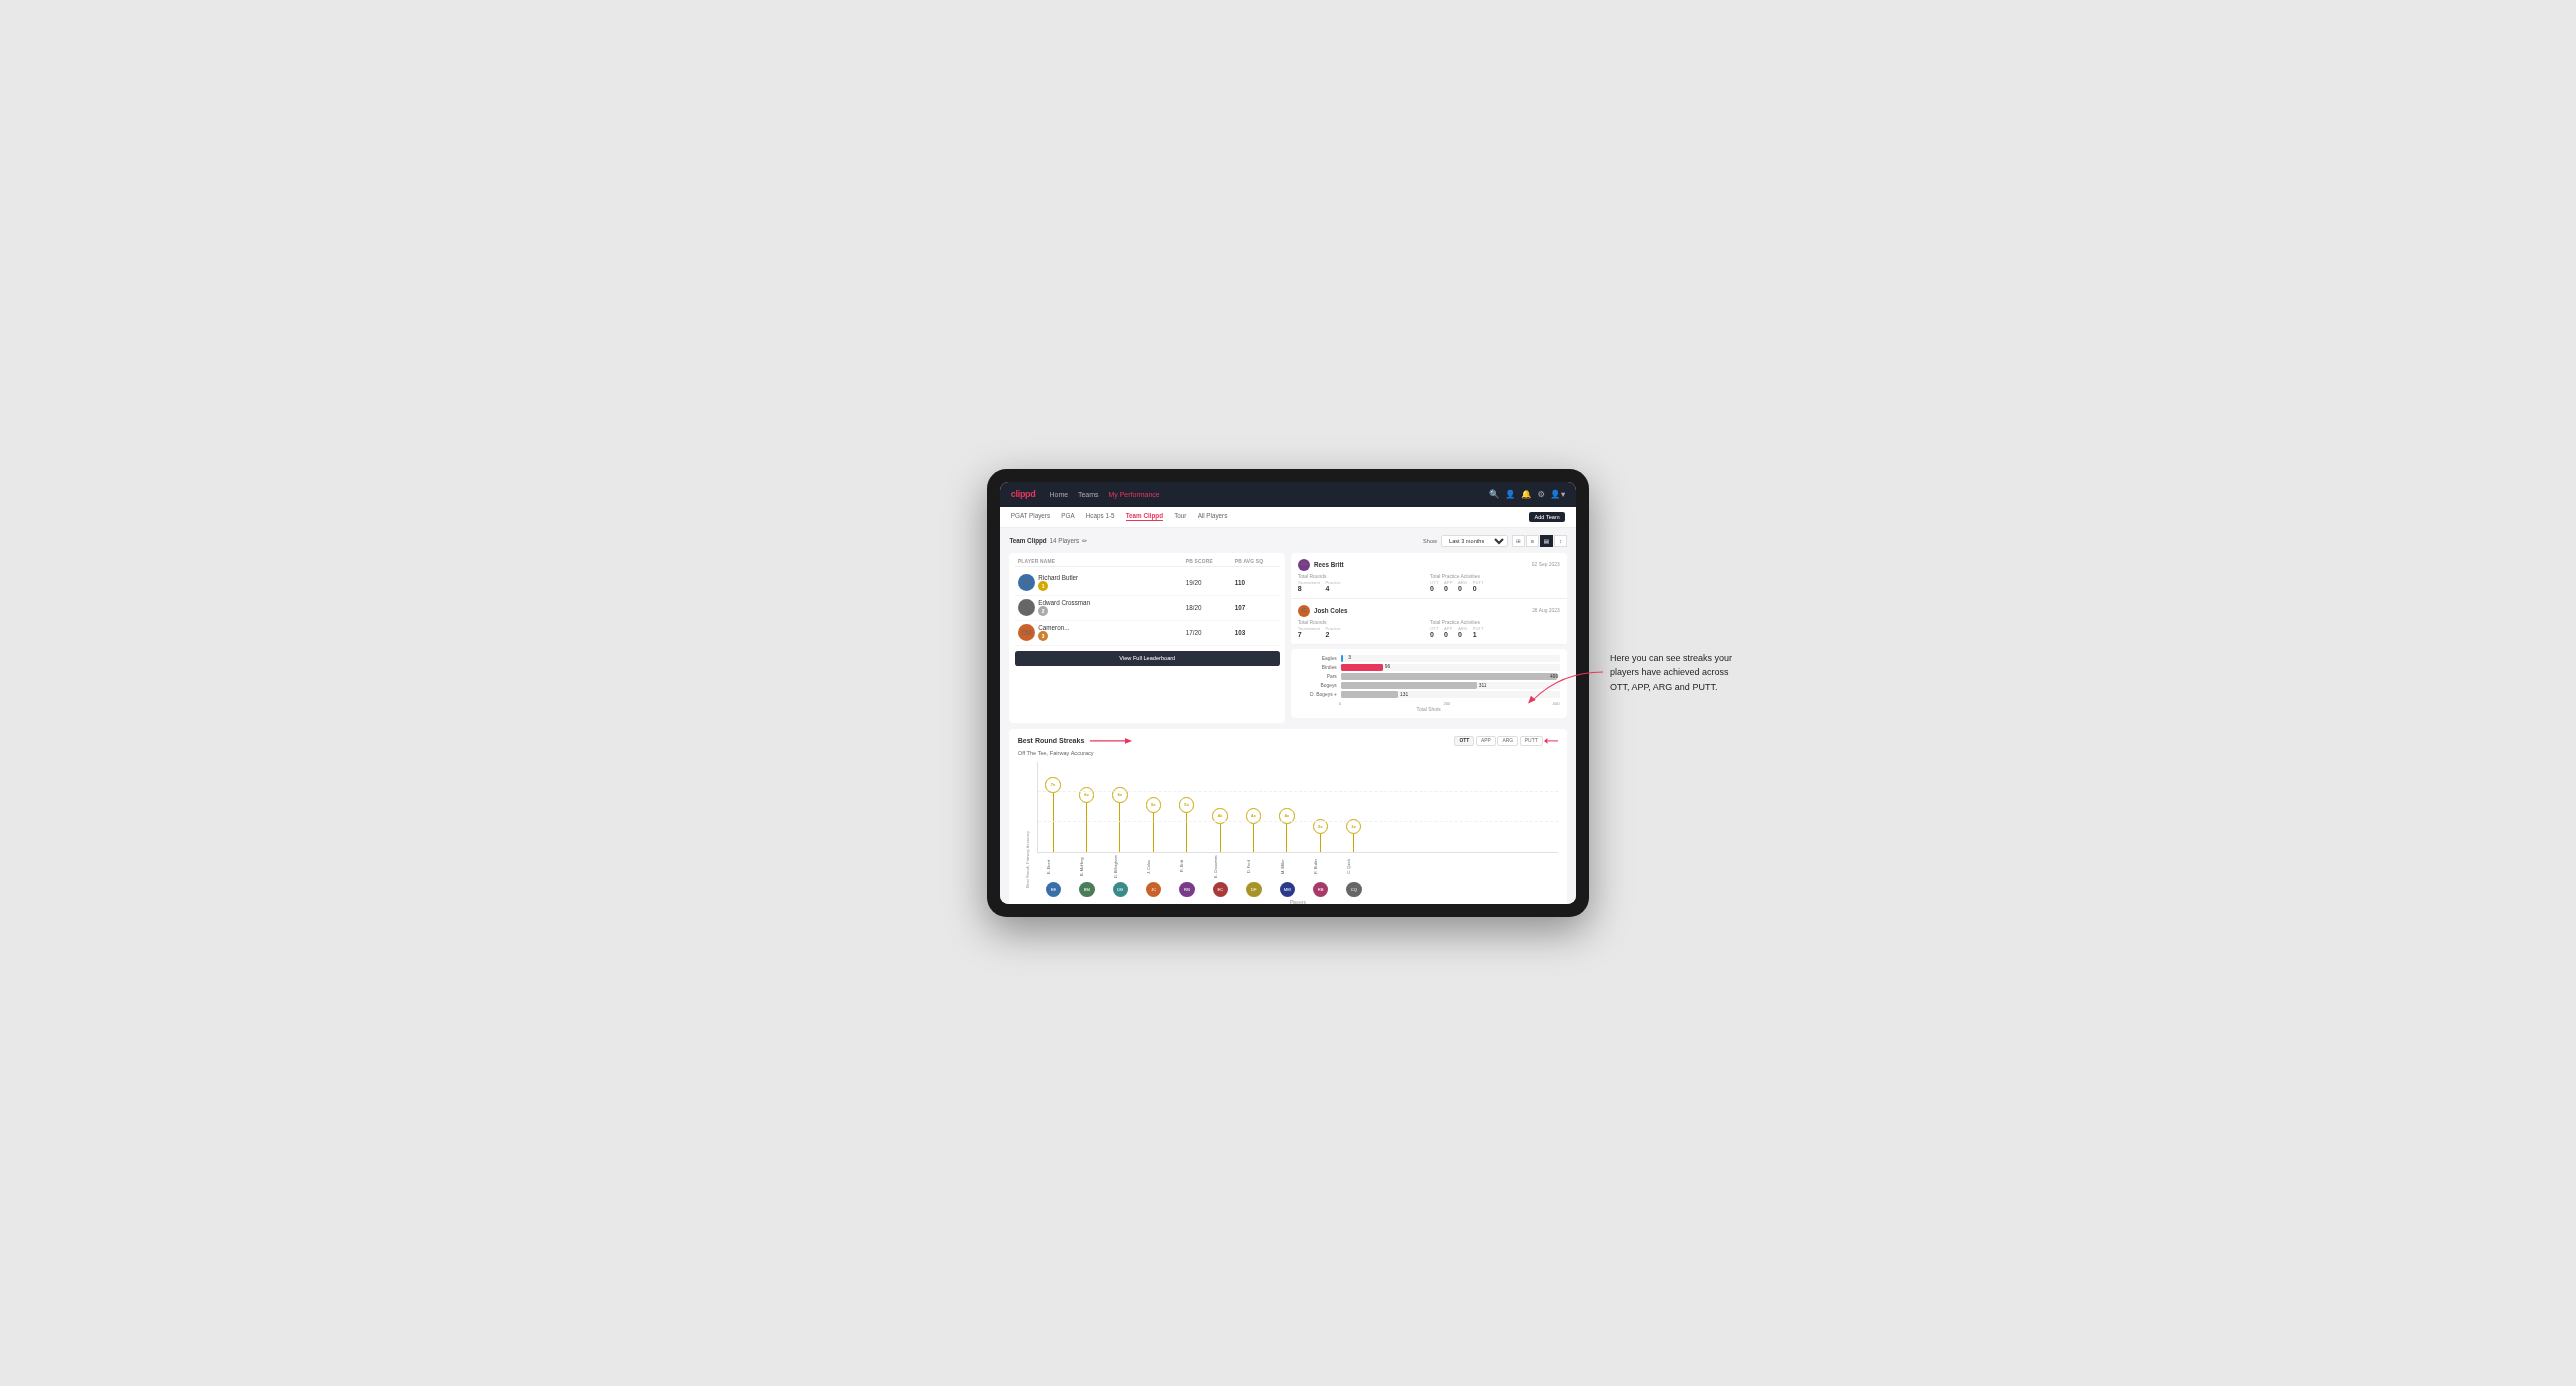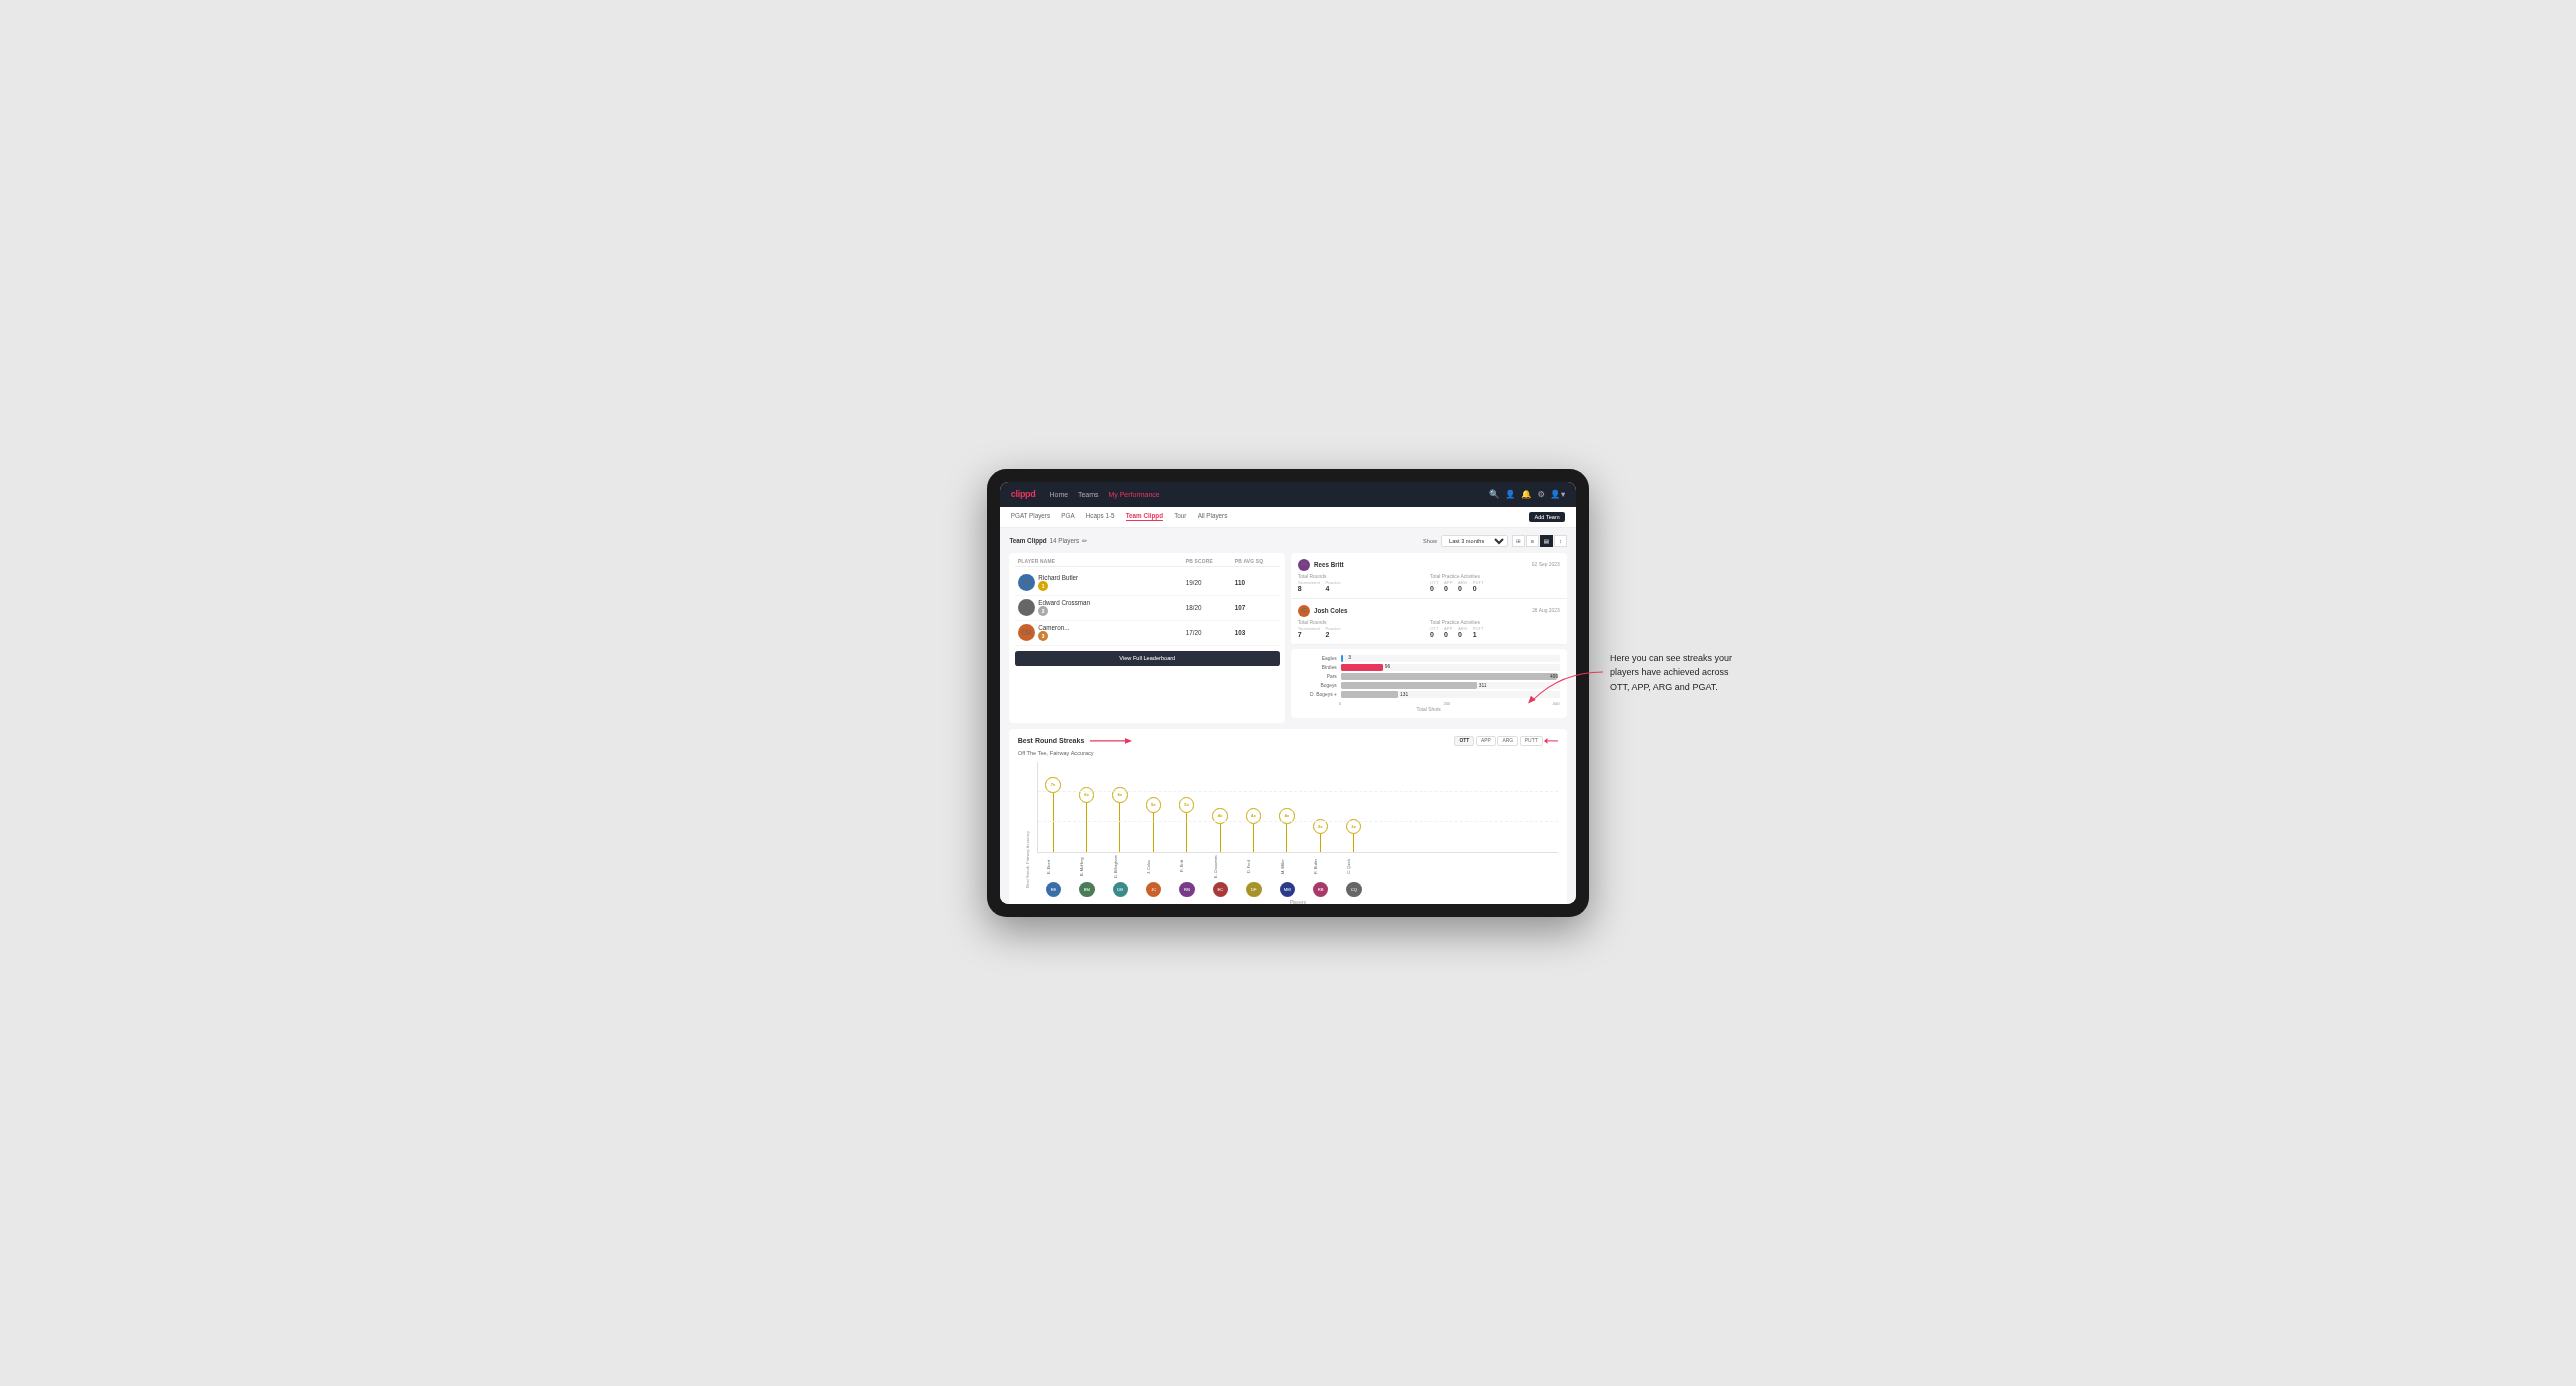--- a/index.html
+++ b/index.html
@@ -740,20 +740,20 @@
             </div>
           </div>
         </div>
       </div>
 
     </div>
   </div>
 </div>
 
 <div style="position:fixed;right:calc(50% - 462px);top:50%;transform:translateY(-42px);width:140px;">
-  <p style="font-size:9px;color:#222;line-height:1.6;font-weight:400;">Here you can see streaks your players have achieved across OTT, APP, ARG and PGAT.</p>
+  <p style="font-size:9px;color:#222;line-height:1.6;font-weight:400;">Here you can see streaks your players have achieved across OTT, APP, ARG and PUTT.</p>
 
   <svg style="position:absolute;left:-84px;top:14px;" width="84" height="42" viewBox="0 0 120 60">
     <path d="M 110 10 Q 50 10 10 50" stroke="#e8365d" stroke-width="1.5" fill="none"></path>
     <polygon points="7,44 3,55 14,50" fill="#e8365d"></polygon>
   </svg>
 </div>
 
 
 </body></html>

